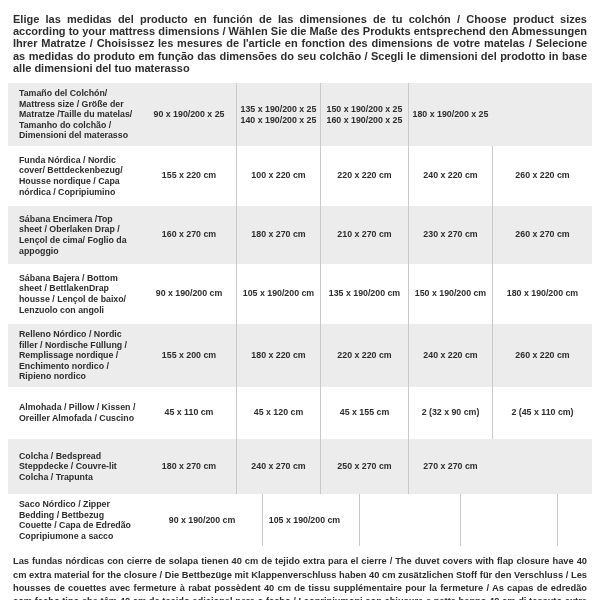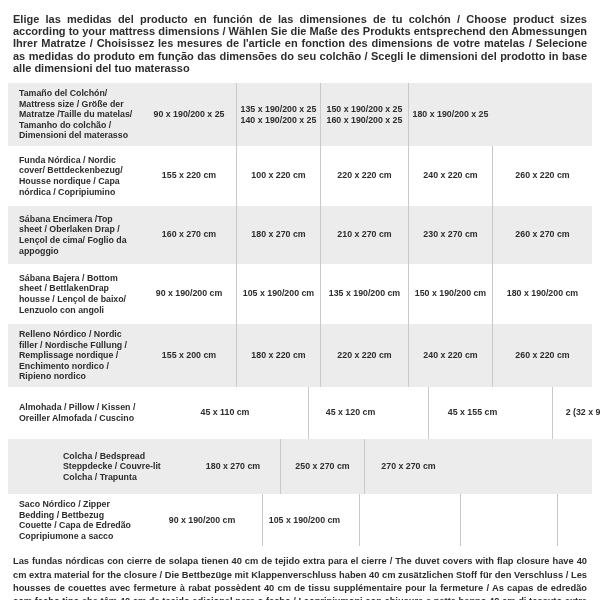--- a/index.html
+++ b/index.html
@@ -18,22 +18,22 @@
     display:grid;
     grid-template-columns:134px 94px 84px 88px 84px 100px;
     align-items:stretch;
   }
   .row:nth-of-type(odd) { background:#ececec; }
   .row:nth-of-type(1) { min-height:62px; }
   .row:nth-of-type(2) { min-height:60px; }
   .row:nth-of-type(3) { min-height:58px; }
   .row:nth-of-type(4) { min-height:60px; }
   .row:nth-of-type(5) { min-height:62px; }
-  .row:nth-of-type(6) { min-height:52px;gap:36px; }
-  .row:nth-of-type(7) { min-height:55px;padding-left:44px; }
+  .row:nth-of-type(6) { min-height:52px; }
+  .row:nth-of-type(7) { min-height:55px; }
   .row:nth-of-type(8) { min-height:52px;gap:13px; }
   .cell {
     display:flex; flex-direction:column; justify-content:center;
     font-size:8.8px; font-weight:700;
   }
   .cell.label {
     padding:5px 4px 5px 11px;
     line-height:10.6px;
     text-align:left;
   }
@@ -111,20 +111,21 @@
       <div class="cell val">45 x 110 cm</div>
       <div class="cell val">45 x 120 cm</div>
       <div class="cell val">45 x 155 cm</div>
       <div class="cell val">2 (32 x 90 cm)</div>
       <div class="cell val">2 (45 x 110 cm)</div>
     </div>
 
     <div class="row">
       <div class="cell label">Colcha / Bedspread Steppdecke / Couvre-lit Colcha / Trapunta</div>
       <div class="cell val">180 x 270 cm</div>
+      <div class="cell val">240 x 270 cm</div>
       <div class="cell val">250 x 270 cm</div>
       <div class="cell val">270 x 270 cm</div>
     </div>
 
     <div class="row">
       <div class="cell label">Saco Nórdico / Zipper Bedding / Bettbezug Couette  / Capa de Edredão Copripiumone a sacco</div>
       <div class="cell val">90 x 190/200 cm</div>
       <div class="cell val">105 x 190/200 cm</div>
       <div class="cell val"></div>
       <div class="cell val"></div>

